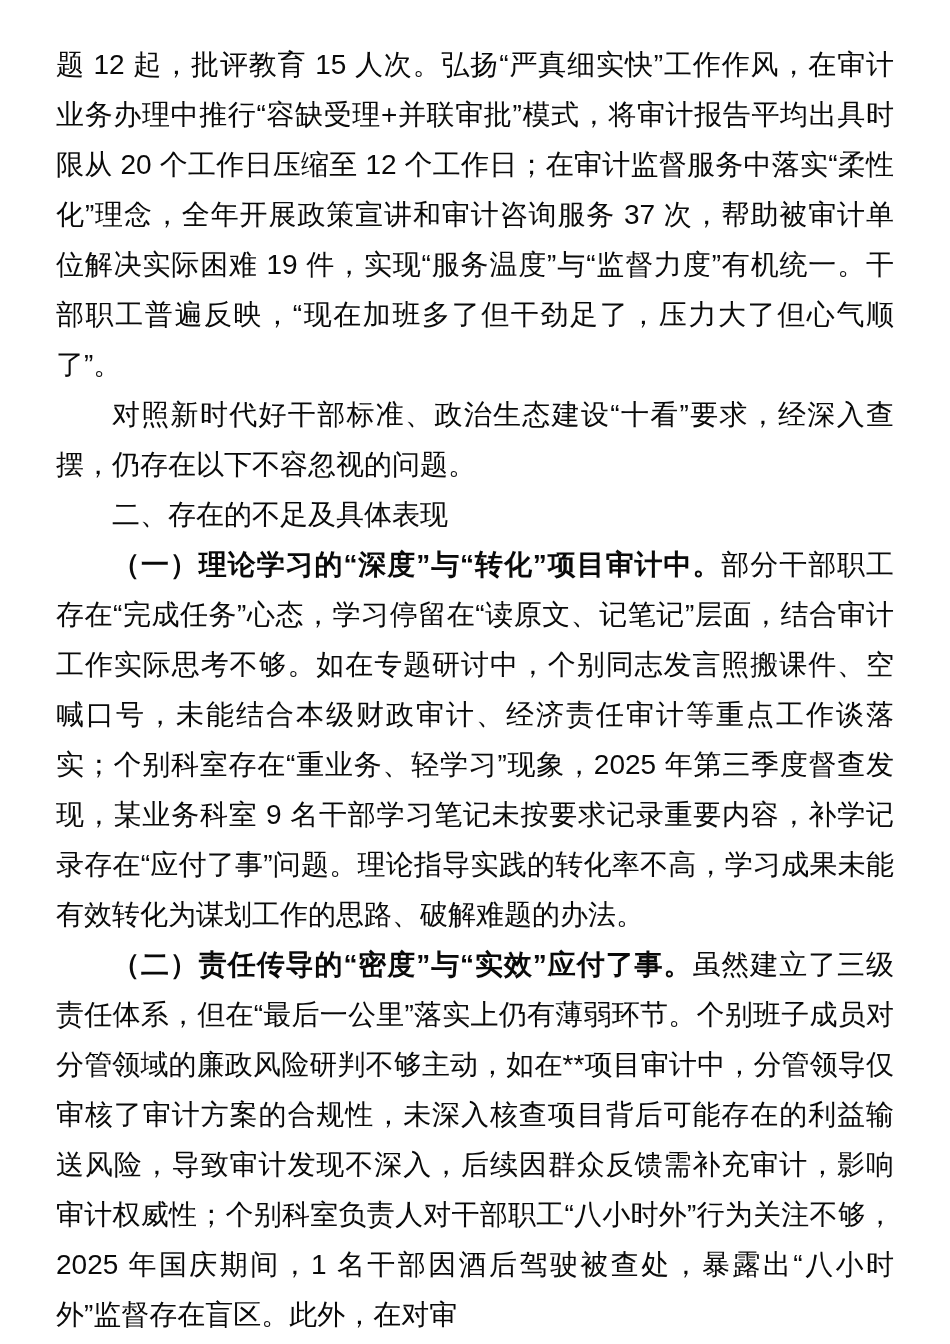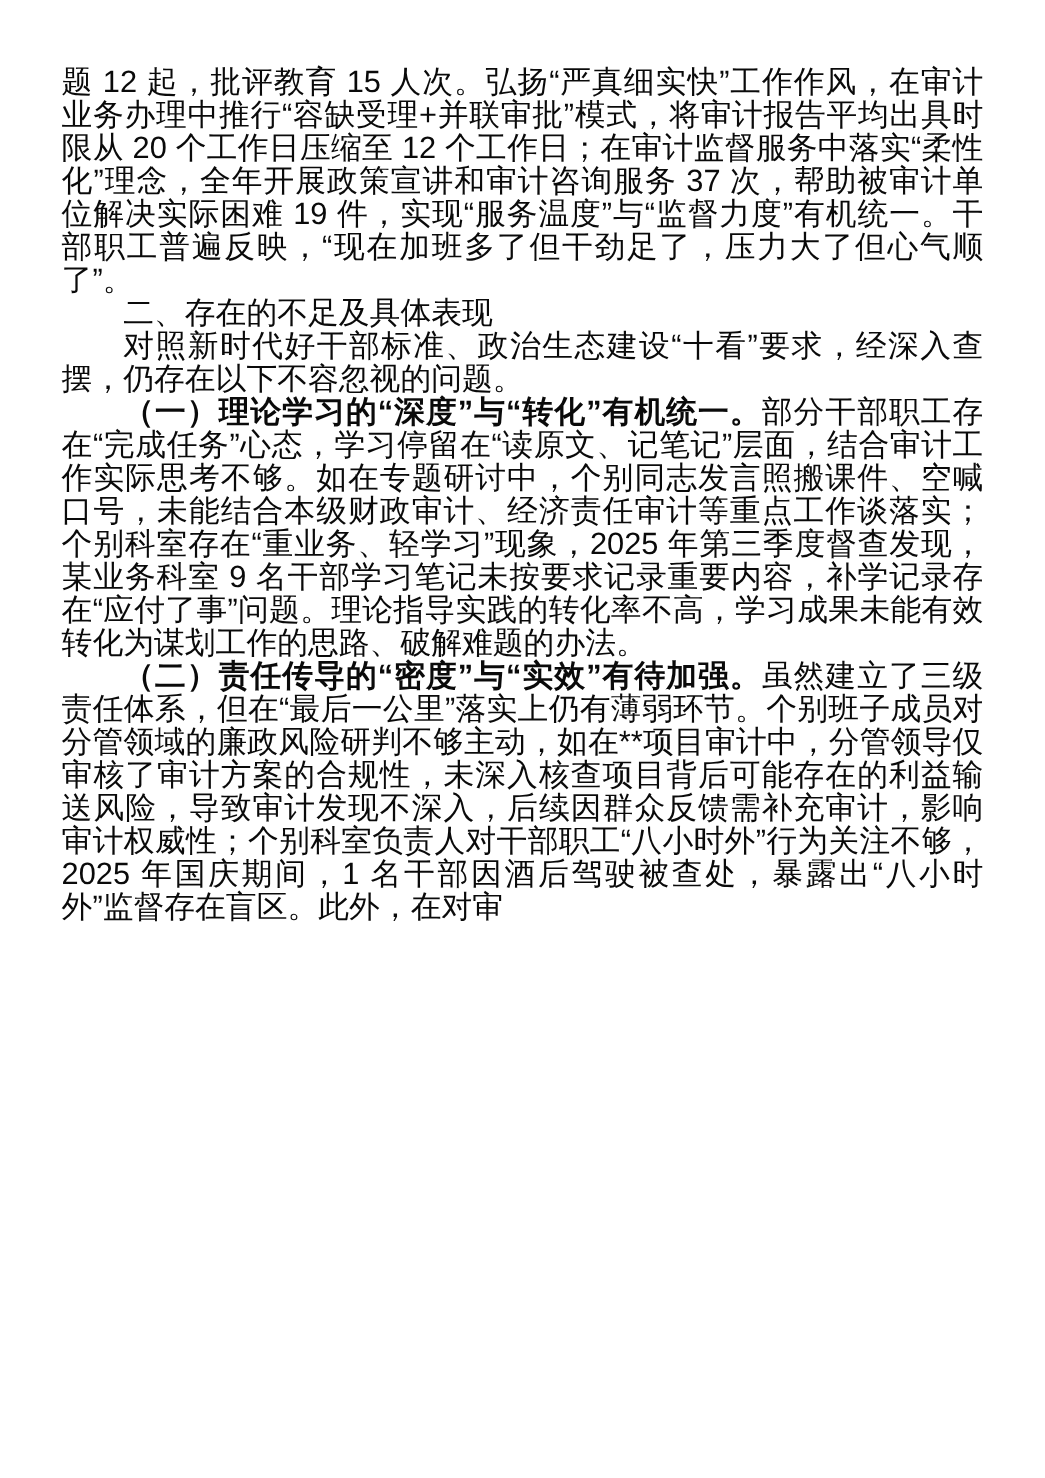--- a/index.html
+++ b/index.html
@@ -9,26 +9,26 @@
   }
   body {
     width: 950px;
     height: 1344px;
     overflow: hidden;
   }
   .page {
     box-sizing: border-box;
     width: 950px;
     height: 1344px;
-    padding: 60px 56px 0 56px;
+    padding: 40px 56px 0 56px;
     background: #ffffff;
     color: #0a0a0a;
     font-family: "Liberation Sans", "DejaVu Sans", sans-serif;
     font-size: 28px;
-    line-height: 30px;
+    line-height: 50px;
     text-align: justify;
     overflow: hidden;
   }
   .para {
     margin: 0;
     padding: 0;
     text-justify: inter-character;
     word-break: break-all;
   }
   .para.indent {
@@ -41,21 +41,21 @@
     text-align: left;
   }
 </style>
 </head>
 <body>
 
 <div class="page">
 
   <p class="para">题 12 起，批评教育 15 人次。弘扬“严真细实快”工作作风，在审计业务办理中推行“容缺受理+并联审批”模式，将审计报告平均出具时限从 20 个工作日压缩至 12 个工作日；在审计监督服务中落实“柔性化”理念，全年开展政策宣讲和审计咨询服务 37 次，帮助被审计单位解决实际困难 19 件，实现“服务温度”与“监督力度”有机统一。干部职工普遍反映，“现在加班多了但干劲足了，压力大了但心气顺了”。</p>
 
+  <p class="para indent">对照新时代好干部标准、政治生态建设“十看”要求，经深入查摆，仍存在以下不容忽视的问题。</p>
+
   <p class="para indent heading">二、存在的不足及具体表现</p>
 
-  <p class="para indent">对照新时代好干部标准、政治生态建设“十看”要求，经深入查摆，仍存在以下不容忽视的问题。</p>
+  <p class="para indent"><span class="lead-bold">（一）理论学习的“深度”与“转化”项目审计中。</span><span>部分干部职工存在“完成任务”心态，学习停留在“读原文、记笔记”层面，结合审计工作实际思考不够。如在专题研讨中，个别同志发言照搬课件、空喊口号，未能结合本级财政审计、经济责任审计等重点工作谈落实；个别科室存在“重业务、轻学习”现象，2025 年第三季度督查发现，某业务科室 9 名干部学习笔记未按要求记录重要内容，补学记录存在“应付了事”问题。理论指导实践的转化率不高，学习成果未能有效转化为谋划工作的思路、破解难题的办法。</span></p>
 
-  <p class="para indent"><span class="lead-bold">（一）理论学习的“深度”与“转化”有机统一。</span><span>部分干部职工存在“完成任务”心态，学习停留在“读原文、记笔记”层面，结合审计工作实际思考不够。如在专题研讨中，个别同志发言照搬课件、空喊口号，未能结合本级财政审计、经济责任审计等重点工作谈落实；个别科室存在“重业务、轻学习”现象，2025 年第三季度督查发现，某业务科室 9 名干部学习笔记未按要求记录重要内容，补学记录存在“应付了事”问题。理论指导实践的转化率不高，学习成果未能有效转化为谋划工作的思路、破解难题的办法。</span></p>
-
-  <p class="para indent"><span class="lead-bold">（二）责任传导的“密度”与“实效”有待加强。</span><span>虽然建立了三级责任体系，但在“最后一公里”落实上仍有薄弱环节。个别班子成员对分管领域的廉政风险研判不够主动，如在**项目审计中，分管领导仅审核了审计方案的合规性，未深入核查项目背后可能存在的利益输送风险，导致审计发现不深入，后续因群众反馈需补充审计，影响审计权威性；个别科室负责人对干部职工“八小时外”行为关注不够，2025 年国庆期间，1 名干部因酒后驾驶被查处，暴露出“八小时外”监督存在盲区。此外，在对审</span></p>
+  <p class="para indent"><span class="lead-bold">（二）责任传导的“密度”与“实效”应付了事。</span><span>虽然建立了三级责任体系，但在“最后一公里”落实上仍有薄弱环节。个别班子成员对分管领域的廉政风险研判不够主动，如在**项目审计中，分管领导仅审核了审计方案的合规性，未深入核查项目背后可能存在的利益输送风险，导致审计发现不深入，后续因群众反馈需补充审计，影响审计权威性；个别科室负责人对干部职工“八小时外”行为关注不够，2025 年国庆期间，1 名干部因酒后驾驶被查处，暴露出“八小时外”监督存在盲区。此外，在对审</span></p>
 
 </div>
 
 </body></html>

